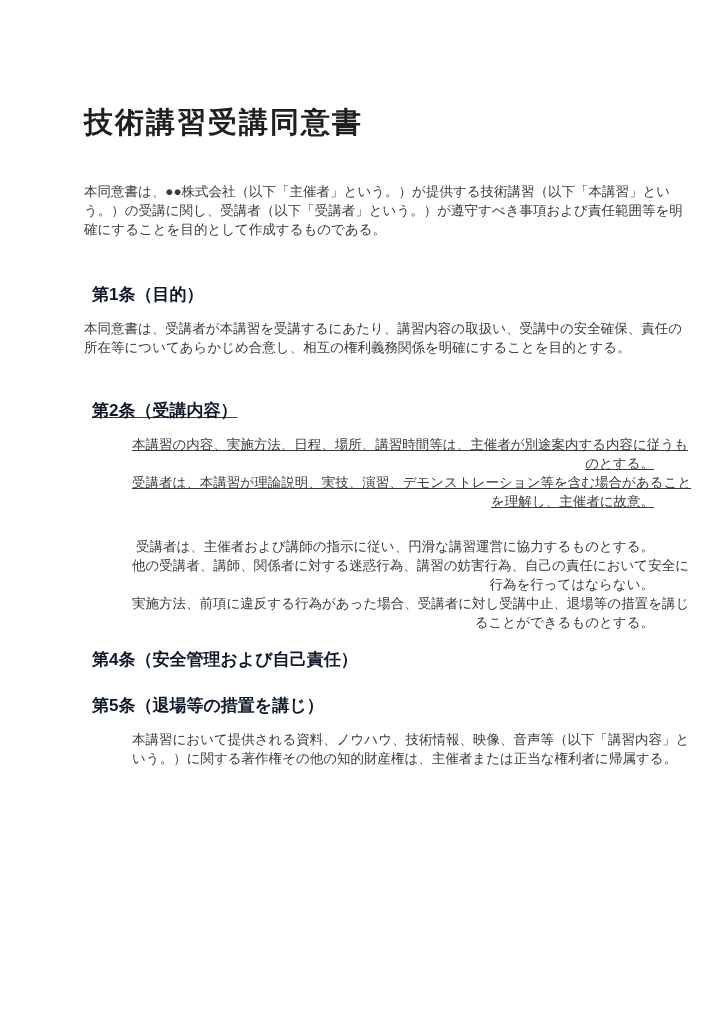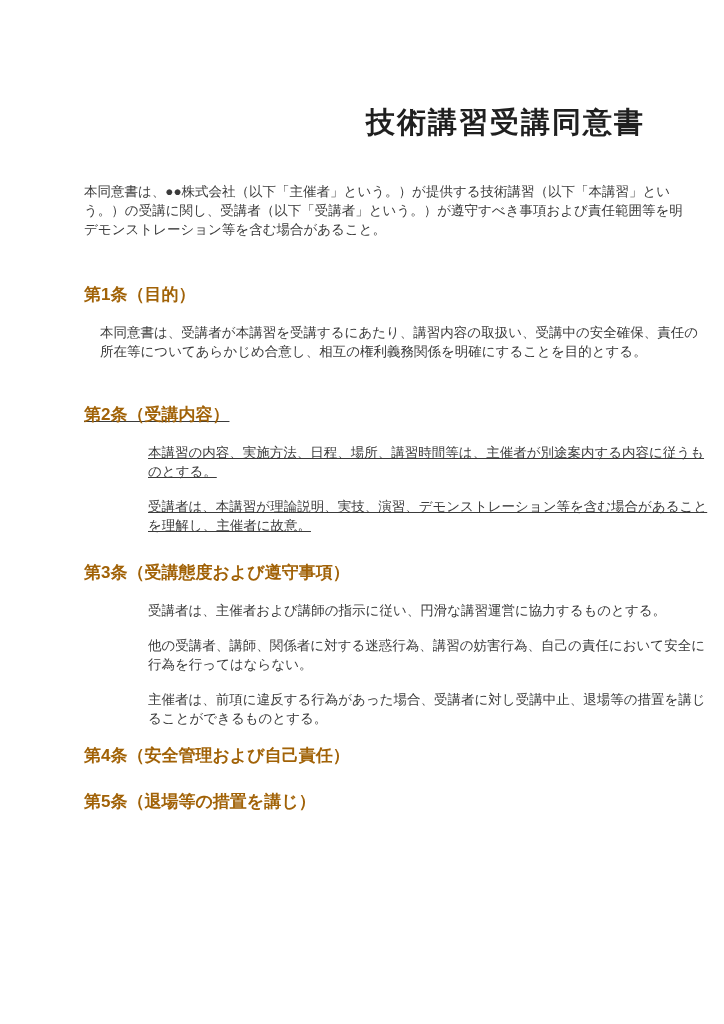--- a/index.html
+++ b/index.html
@@ -10,21 +10,21 @@
     margin: 0 auto;
     background: #ffffff;
     box-sizing: border-box;
     padding: 104px 70px 0 84px;
     font-family: "Liberation Sans", "DejaVu Sans", sans-serif;
     color: #3b3b3b;
     overflow: hidden;
   }
   .doc-title {
     margin: 0;
-    text-align: right;
+    text-align: left;
     font-size: 29px;
     line-height: 36px;
     font-weight: bold;
     color: #1f1f1f;
     letter-spacing: 2px;
     white-space: pre;
     
     margin-right: 9px;
   }
   .intro {
@@ -34,80 +34,81 @@
     white-space: pre;
     color: #3b3b3b;
   }
   .section { margin: 0; }
   .section:nth-of-type(1) { margin-top: 44px; }
   .section:nth-of-type(2) { margin-top: 42px; text-decoration: underline; }
   .section:nth-of-type(3) { margin-top: 26px; }
   .section:nth-of-type(4) { margin-top: 16px; }
   .section:nth-of-type(5) { margin-top: 22px; }
   .heading {
-    margin: 0;
+    margin: 8px;
     font-size: 17px;
     line-height: 24px;
     font-weight: bold;
-    color: #a16207;
+    color: #0f172a;
     white-space: pre;
   }
   .body { margin-top: 12px; }
-  .body.indented { padding-left: 48px; }
+  .body.indented { padding-left: 48px; text-align: right; }
   .para {
-    margin: 16px;
+    margin: 0;
     font-size: 13.5px;
     line-height: 19px;
     white-space: pre;
     color: #3b3b3b;
   }
 </style>
 </head>
 <body>
 
 <div class="page">
 
   <h1 class="doc-title">技術講習受講同意書</h1>
 
   <p class="intro">本同意書は、●●株式会社（以下「主催者」という。）が提供する技術講習（以下「本講習」とい
 う。）の受講に関し、受講者（以下「受講者」という。）が遵守すべき事項および責任範囲等を明
-デモンストレーション等を含む場合があること。</p>
+確にすることを目的として作成するものである。</p>
 
   <section class="section">
     <h2 class="heading">第1条（目的）</h2>
     <div class="body">
       <p class="para">本同意書は、受講者が本講習を受講するにあたり、講習内容の取扱い、受講中の安全確保、責任の
 所在等についてあらかじめ合意し、相互の権利義務関係を明確にすることを目的とする。</p>
     </div>
   </section>
 
   <section class="section">
     <h2 class="heading">第2条（受講内容）</h2>
     <div class="body indented">
       <p class="para">本講習の内容、実施方法、日程、場所、講習時間等は、主催者が別途案内する内容に従うも
 のとする。</p>
       <p class="para">受講者は、本講習が理論説明、実技、演習、デモンストレーション等を含む場合があること
 を理解し、主催者に故意。</p>
     </div>
   </section>
 
   <section class="section">
-    <h2 class="heading">第3条（受講態度および遵守事項）</h2>
     <div class="body indented">
       <p class="para">受講者は、主催者および講師の指示に従い、円滑な講習運営に協力するものとする。</p>
       <p class="para">他の受講者、講師、関係者に対する迷惑行為、講習の妨害行為、自己の責任において安全に
 行為を行ってはならない。</p>
-      <p class="para">主催者は、前項に違反する行為があった場合、受講者に対し受講中止、退場等の措置を講じ
+      <p class="para">実施方法、前項に違反する行為があった場合、受講者に対し受講中止、退場等の措置を講じ
 ることができるものとする。</p>
     </div>
   </section>
 
   <section class="section">
     <h2 class="heading">第4条（安全管理および自己責任）</h2>
   </section>
 
   <section class="section">
     <h2 class="heading">第5条（退場等の措置を講じ）</h2>
     <div class="body indented">
+      <p class="para">本講習において提供される資料、ノウハウ、技術情報、映像、音声等（以下「講習内容」と
+いう。）に関する著作権その他の知的財産権は、主催者または正当な権利者に帰属する。</p>
     </div>
   </section>
 
 </div>
 
 </body></html>

